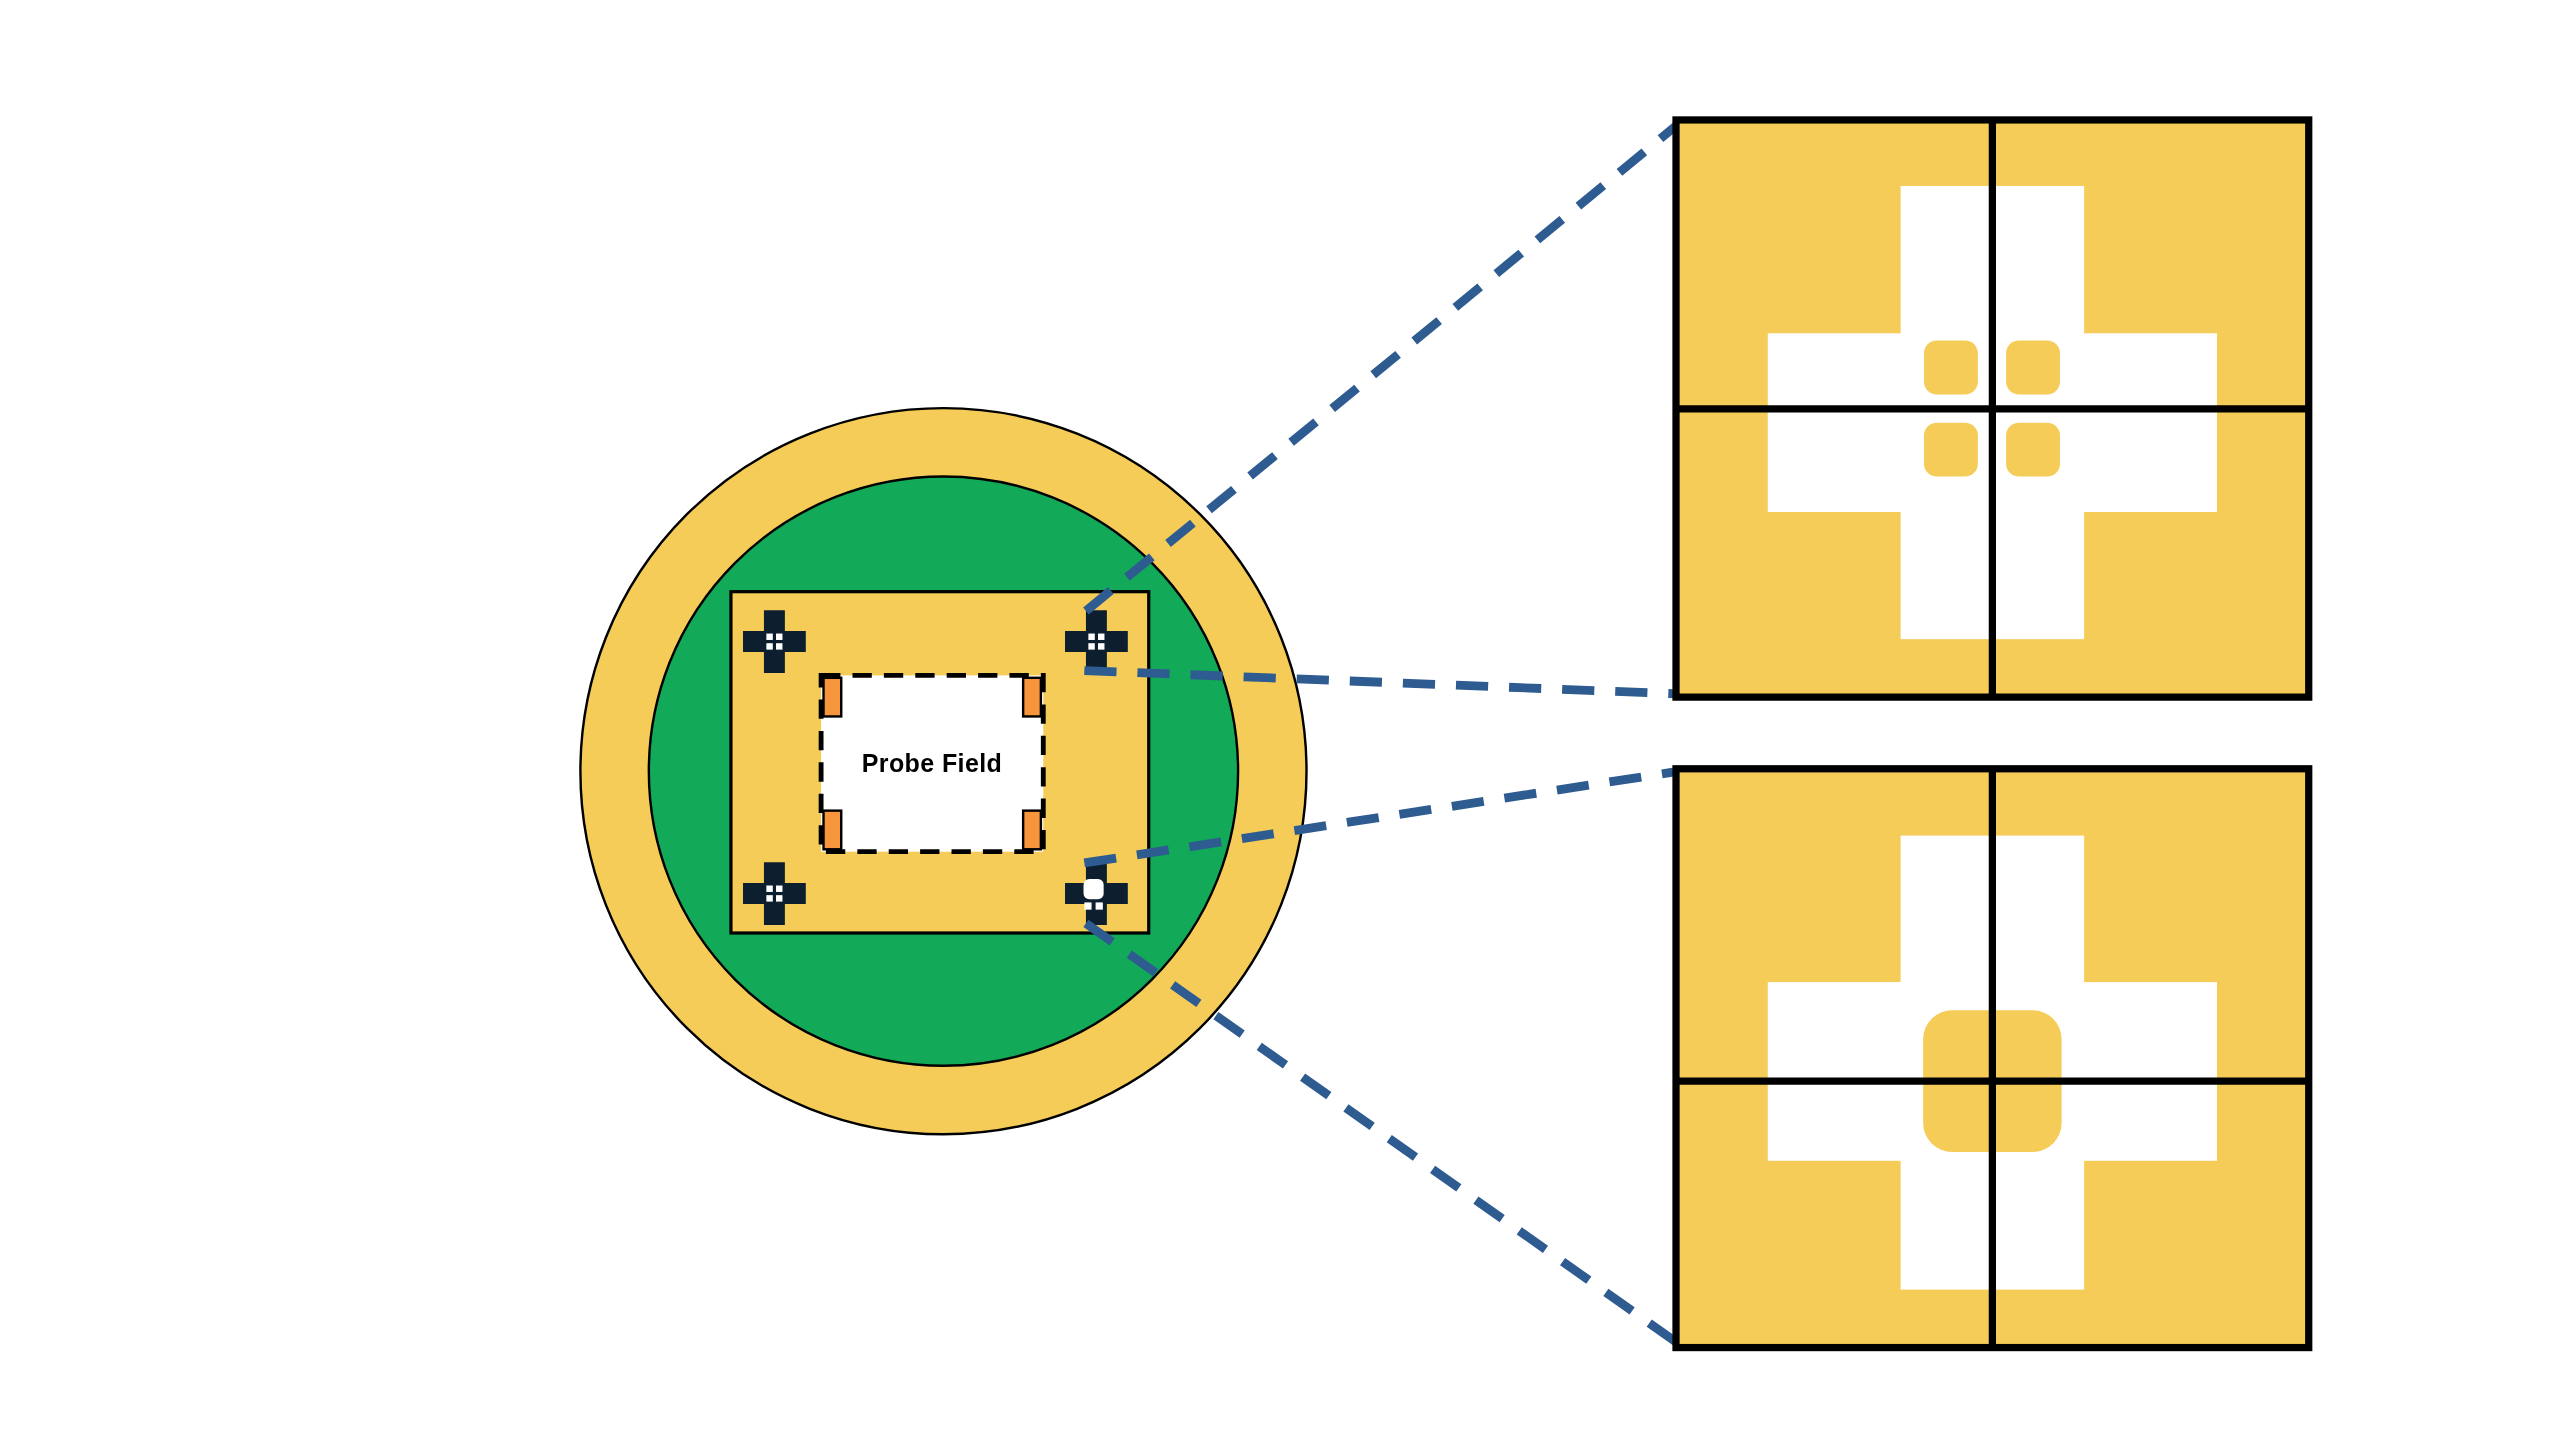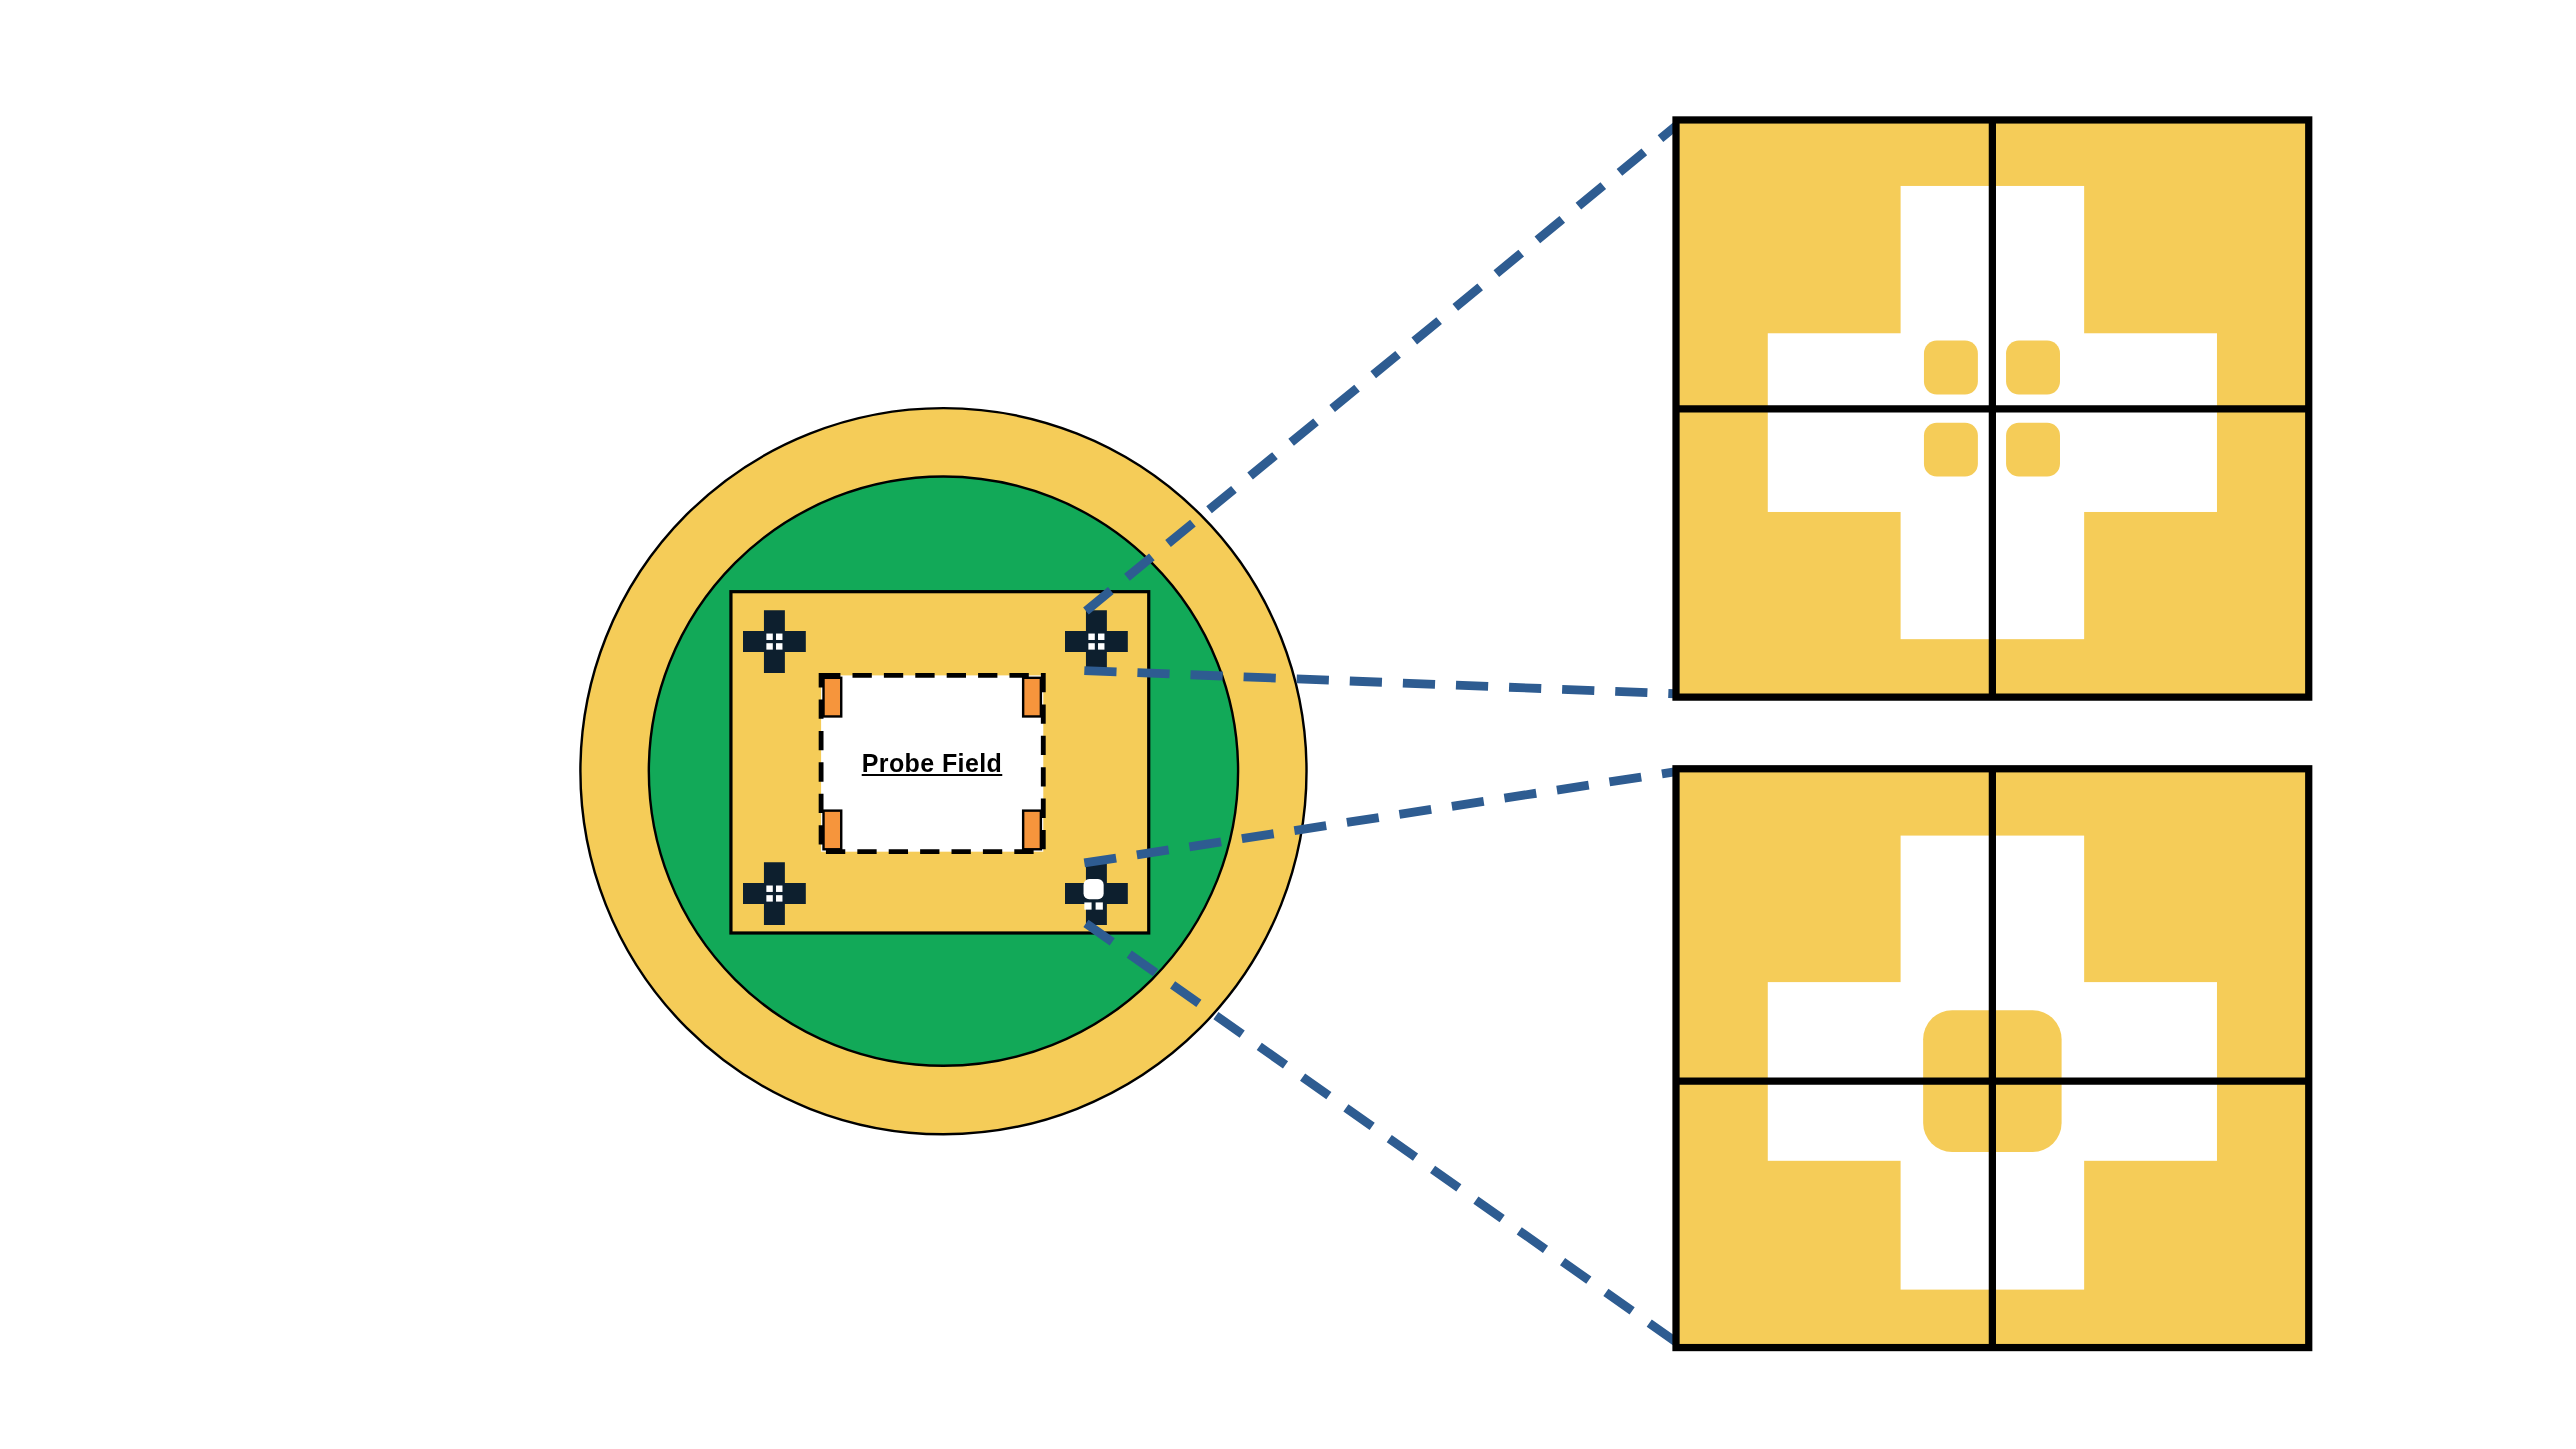--- a/index.html
+++ b/index.html
@@ -29,21 +29,20 @@
   .crosshair{stroke:var(--color-black);stroke-width:9;}
   .connector{stroke:var(--color-connector);stroke-width:11;stroke-dasharray:40 26;fill:none;}
   .pad-dot{fill:var(--color-white);stroke:none;}
 
   .probe-label{
     position:absolute;left:821px;top:675px;width:222px;height:176px;
     display:flex;align-items:center;justify-content:center;
     font-family:"Liberation Sans","DejaVu Sans",sans-serif;
     font-weight:bold;font-size:25px;color:var(--color-black);
     letter-spacing:0.4px;
-    text-decoration:underline;
   }
 </style>
 </head>
 <body>
 
 <div class="stage">
 
   <svg width="2576" height="1449" viewBox="0 0 3200 1800">
 
     <g>

